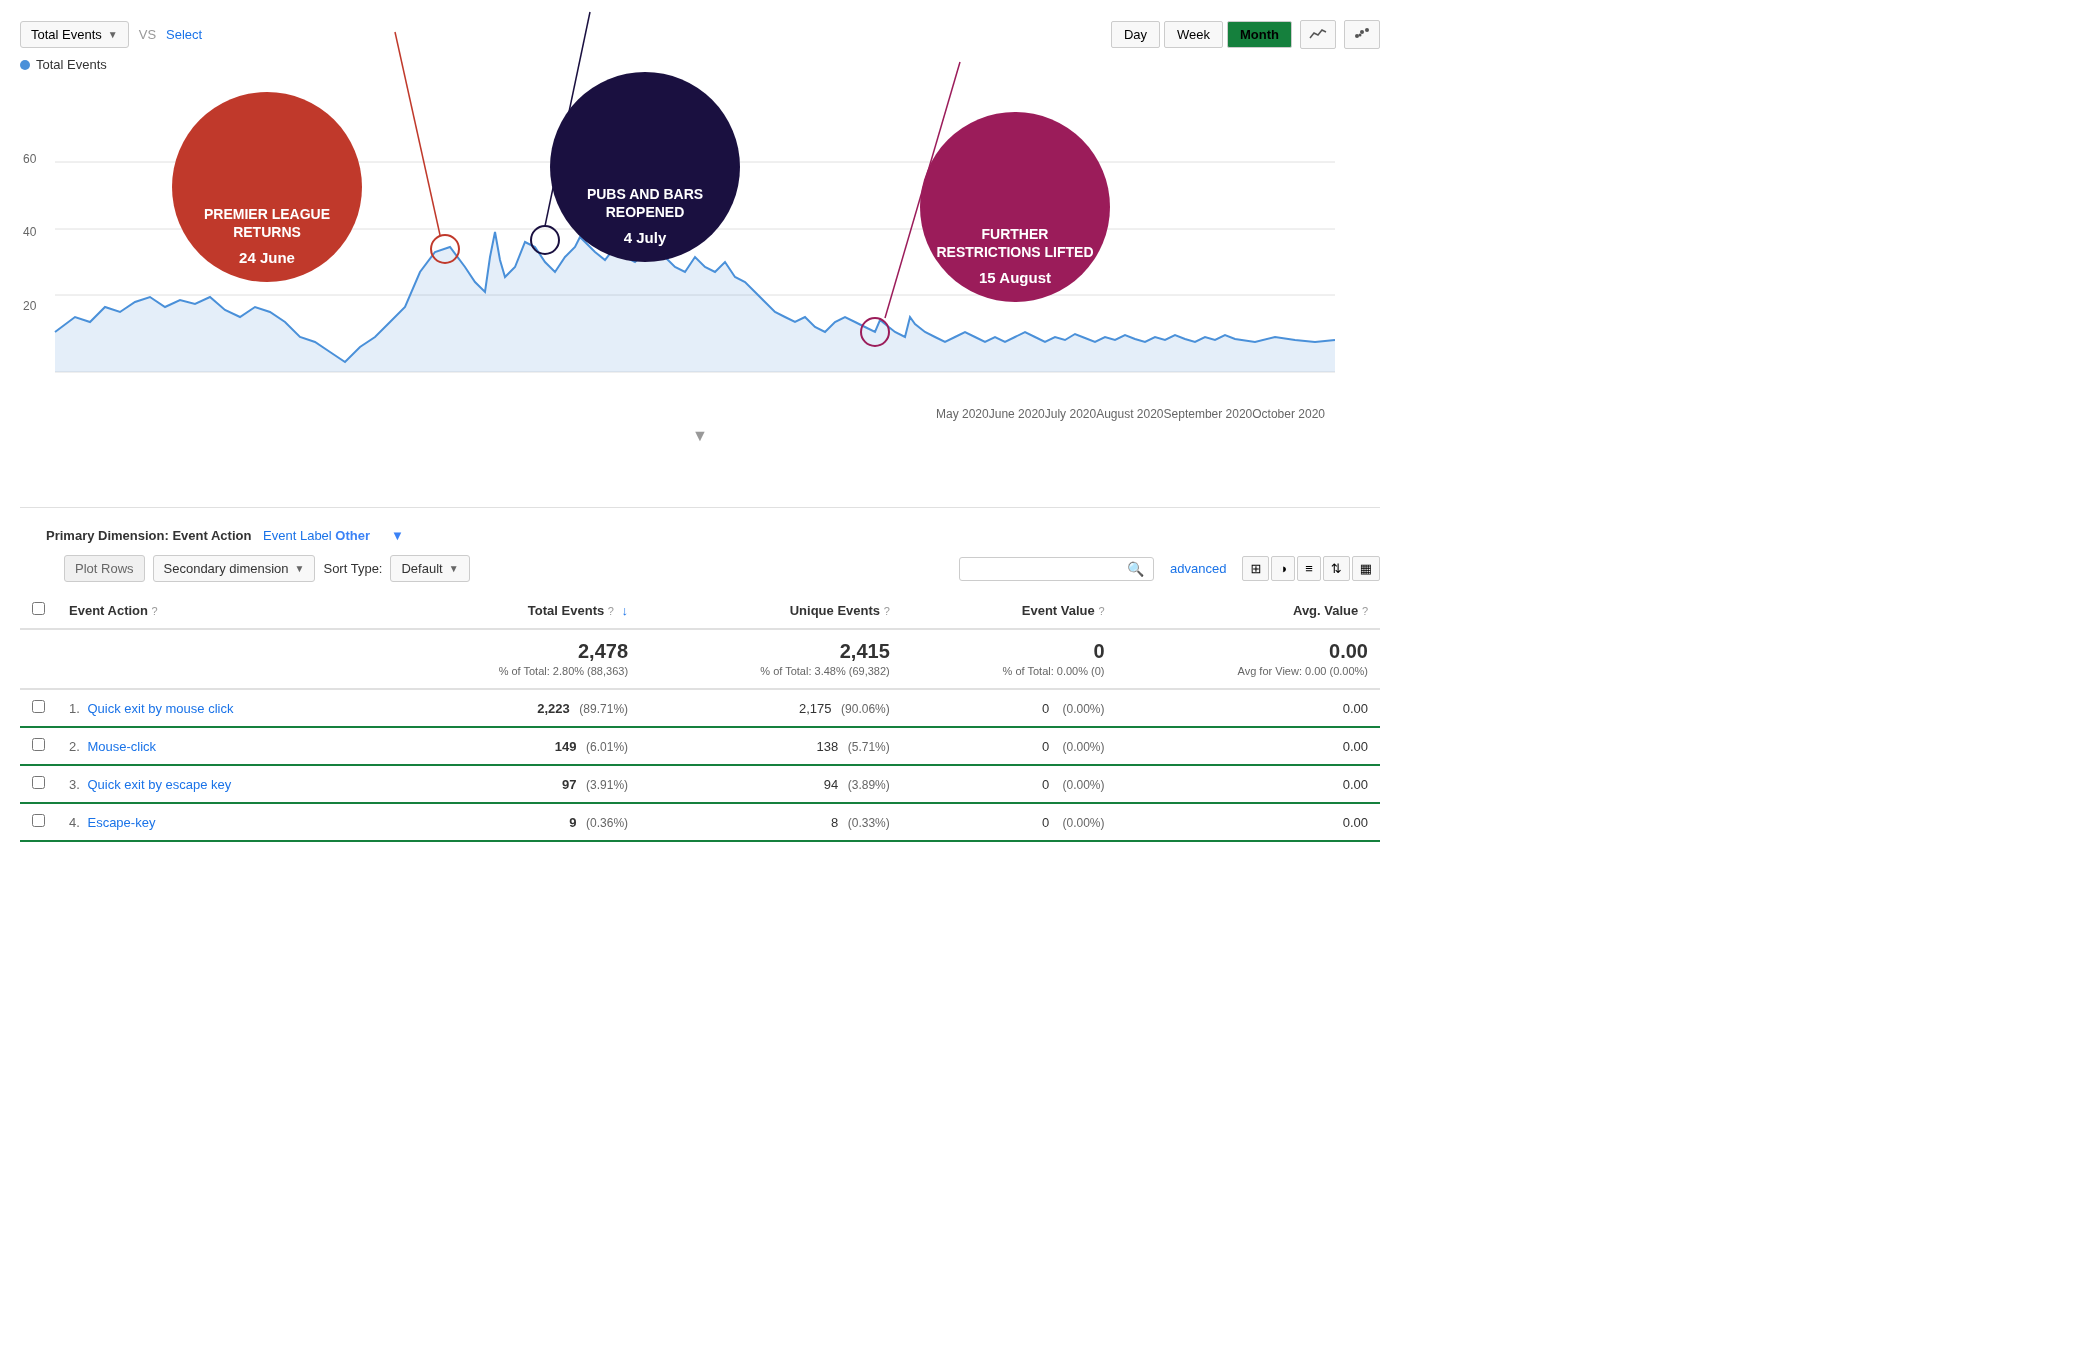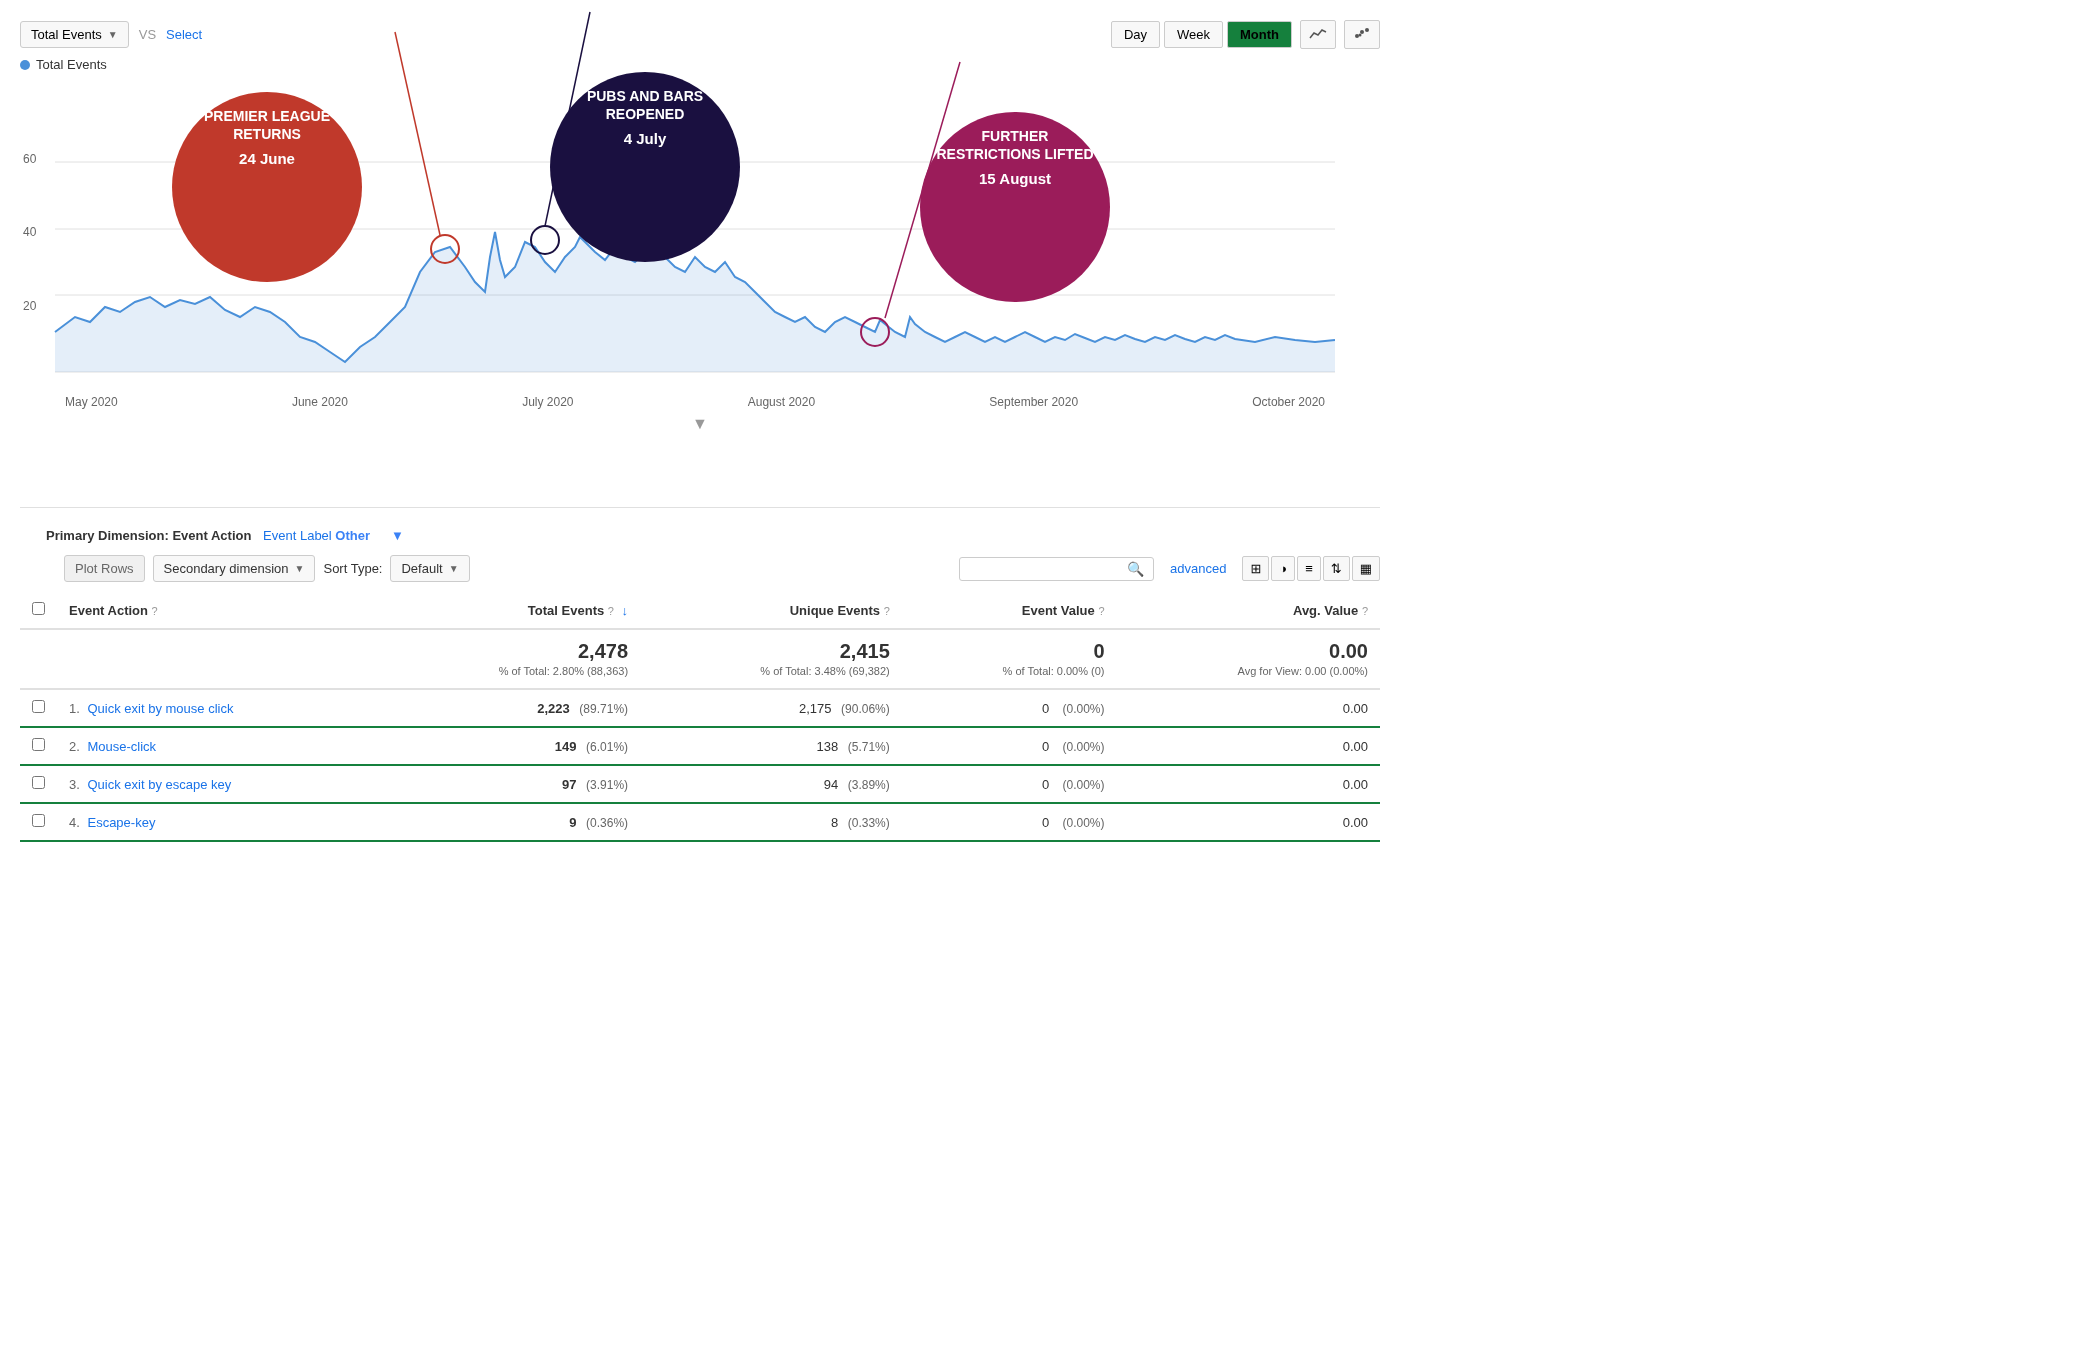--- a/index.html
+++ b/index.html
@@ -32,21 +32,21 @@
     
     .chart-area { position: relative; height: 340px; margin-bottom: 10px; overflow: visible; }
     
     .legend { display: flex; align-items: center; gap: 6px; margin-bottom: 8px; font-size: 13px; }
     .legend-dot { width: 10px; height: 10px; border-radius: 50%; background: #4a90d9; display: inline-block; }
     
     
     .bubble {
       position: absolute;
       border-radius: 50%;
-      display: flex; align-items: flex-start; justify-content: center;
+      display: flex; align-items: flex-end; justify-content: center;
       text-align: center;
       color: #fff;
       font-weight: bold;
       font-size: 14px;
       line-height: 1.3;
       z-index: 10;
     }
     .bubble-premier {
       width: 190px; height: 190px;
       background: #c0392b;
@@ -220,21 +220,21 @@
         <circle cx="820" cy="180" r="14" fill="none" stroke="#9b1c5a" stroke-width="2"></circle>
 
         <line x1="340" y1="-120" x2="385" y2="83" stroke="#c0392b" stroke-width="1.5"></line>
 
         <line x1="535" y1="-140" x2="490" y2="74" stroke="#1a1040" stroke-width="1.5"></line>
 
         <line x1="905" y1="-90" x2="830" y2="166" stroke="#9b1c5a" stroke-width="1.5"></line>
       </svg>
       
       
-      <div class="x-axis" style="width:1280px; margin-top:0;">
+      <div class="x-axis" style="width:1280px; margin-top:12px;justify-content:flex-end;">
         <span>May 2020</span>
         <span>June 2020</span>
         <span>July 2020</span>
         <span>August 2020</span>
         <span>September 2020</span>
         <span>October 2020</span>
       </div>
     </div>
 
     <div style="text-align:center; margin-top:6px;">

